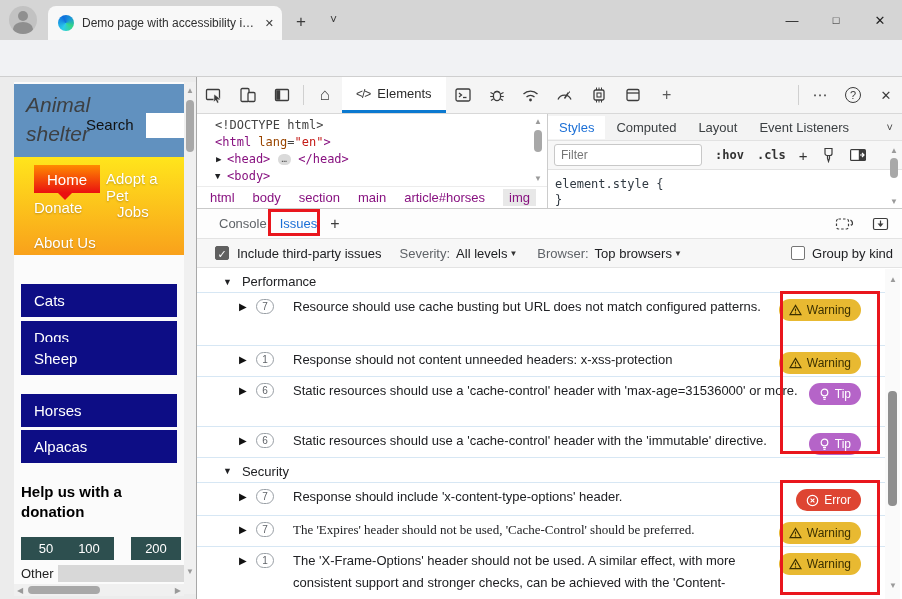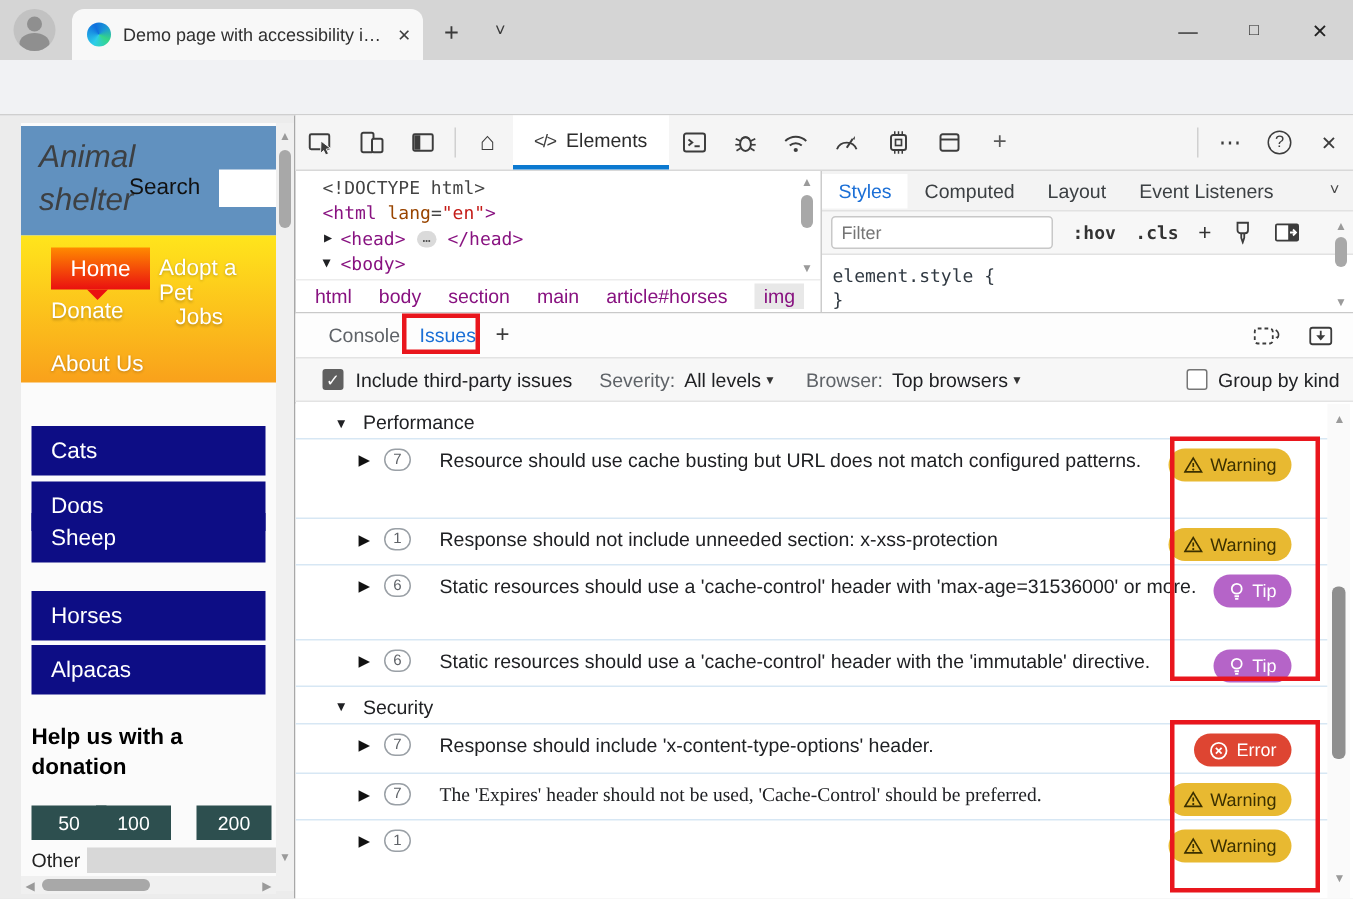--- a/index.html
+++ b/index.html
@@ -402,21 +402,21 @@
               <path d="M7 1.5 L13 11.5 H1 Z" fill="none" stroke="#3b3000" stroke-width="1.2"></path>
               <line x1="7" y1="5" x2="7" y2="8" stroke="#3b3000" stroke-width="1.2"></line>
               <circle cx="7" cy="9.8" r=".8" fill="#3b3000"></circle>
             </svg>
           <span>Warning</span>
         </span>
       </div>
       <div class="issue-row" style="top:77px; height:31px;">
         <span class="row-arrow">▶</span>
         <span class="row-count">1</span>
-        <span class="row-text">Response should not include unneeded section: x-xss-protection</span>
+        <span class="row-text">Response should not content unneeded headers: x-xss-protection</span>
         <span class="badge warning">
           <svg width="13" height="12" viewBox="0 0 14 13">
               <path d="M7 1.5 L13 11.5 H1 Z" fill="none" stroke="#3b3000" stroke-width="1.2"></path>
               <line x1="7" y1="5" x2="7" y2="8" stroke="#3b3000" stroke-width="1.2"></line>
               <circle cx="7" cy="9.8" r=".8" fill="#3b3000"></circle>
             </svg>
           <span>Warning</span>
         </span>
       </div>
       <div class="issue-row" style="top:108px; height:50px;">
@@ -472,20 +472,21 @@
               <path d="M7 1.5 L13 11.5 H1 Z" fill="none" stroke="#3b3000" stroke-width="1.2"></path>
               <line x1="7" y1="5" x2="7" y2="8" stroke="#3b3000" stroke-width="1.2"></line>
               <circle cx="7" cy="9.8" r=".8" fill="#3b3000"></circle>
             </svg>
           <span>Warning</span>
         </span>
       </div>
       <div class="issue-row" style="top:278px; height:53px; border-bottom:none;">
         <span class="row-arrow">▶</span>
         <span class="row-count">1</span>
+        <span class="row-text" style="width:490px;">The 'X-Frame-Options' header should not be used. A similar effect, with more consistent support and stronger checks, can be achieved with the 'Content-</span>
         <span class="badge warning">
           <svg width="13" height="12" viewBox="0 0 14 13">
               <path d="M7 1.5 L13 11.5 H1 Z" fill="none" stroke="#3b3000" stroke-width="1.2"></path>
               <line x1="7" y1="5" x2="7" y2="8" stroke="#3b3000" stroke-width="1.2"></line>
               <circle cx="7" cy="9.8" r=".8" fill="#3b3000"></circle>
             </svg>
           <span>Warning</span>
         </span>
       </div>
       <div class="issues-vscroll">

